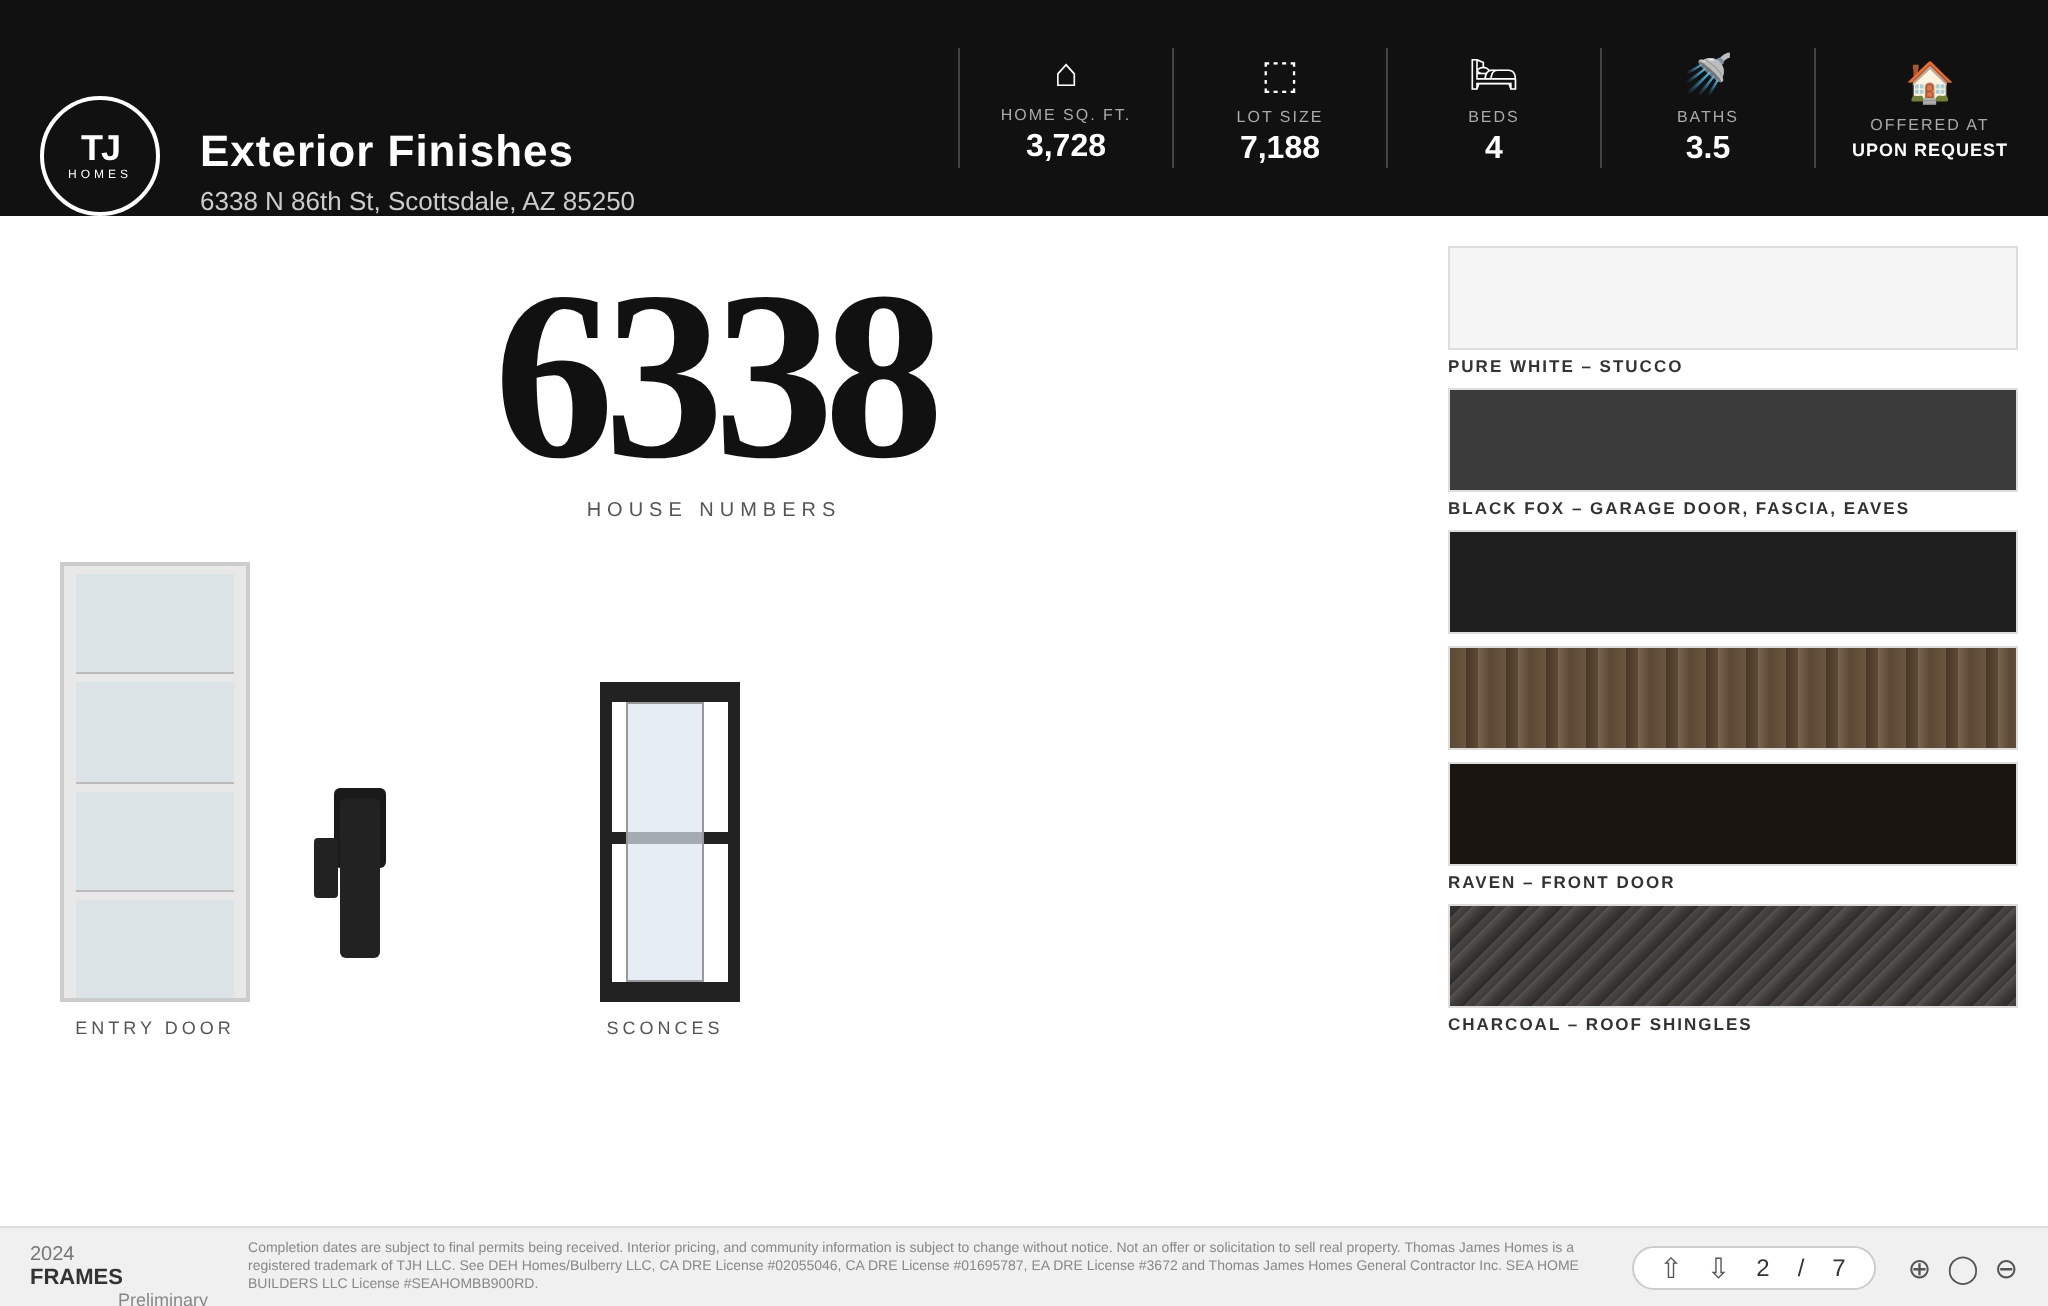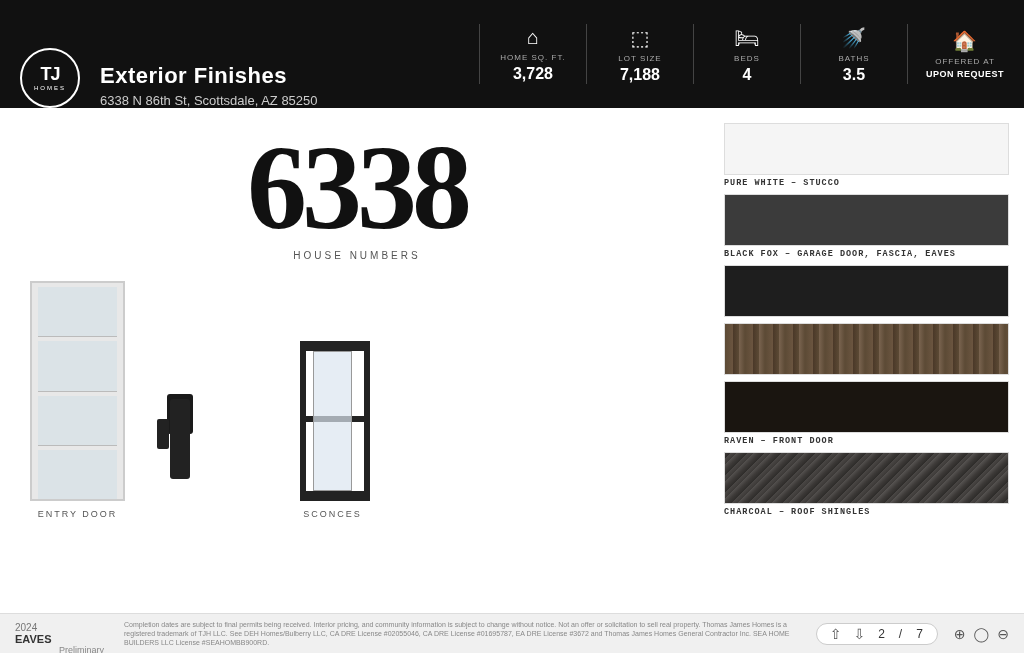--- a/index.html
+++ b/index.html
@@ -304,21 +304,20 @@
       width: 100%;
       height: 52px;
       border: 1px solid #ddd;
     }
     .swatch-label {
       font-size: 8.5px;
       letter-spacing: 1px;
       color: #333;
       text-transform: uppercase;
       font-weight: bold;
-      font-family: Liberation Mono, monospace;
     }
 
     
     .footer {
       height: 40px;
       background: #f0f0f0;
       border-top: 1px solid #ddd;
       display: flex;
       align-items: center;
       padding: 0 15px;
@@ -499,21 +498,21 @@
         <div class="swatch-box" style="background: repeating-linear-gradient(135deg, rgb(61, 58, 56) 0px, rgb(46, 44, 42) 4px, rgb(74, 71, 69) 4px, rgb(61, 58, 56) 8px, rgb(85, 82, 80) 8px, rgb(61, 58, 56) 12px);"></div>
         <div class="swatch-label">CHARCOAL – ROOF SHINGLES</div>
       </div>
     </div>
 </div>
 
 <div class="footer">
   <div class="footer-left">
     <div>
       <div class="footer-logo-year">2024</div>
-      <div class="footer-logo-text">EAVES</div>
+      <div class="footer-logo-text">FRAMES</div>
       <div style="font-size:9px;color:#888;padding-left:44px;">Preliminary</div>
     </div>
   </div>
   <div class="footer-disclaimer">Completion dates are subject to final permits being received. Interior pricing, and community information is subject to change without notice. Not an offer or solicitation to sell real property. Thomas James Homes is a registered trademark of TJH LLC. See DEH Homes/Bulberry LLC, CA DRE License #02055046, CA DRE License #01695787, EA DRE License #3672 and Thomas James Homes General Contractor Inc. SEA HOME BUILDERS LLC License #SEAHOMBB900RD.</div>
   <div class="footer-pagination">
     <button class="page-nav-btn">⇧</button>
     <button class="page-nav-btn">⇩</button>
     <span class="page-indicator">2</span>
     <span class="page-indicator">/</span>
     <span class="page-indicator">7</span>

